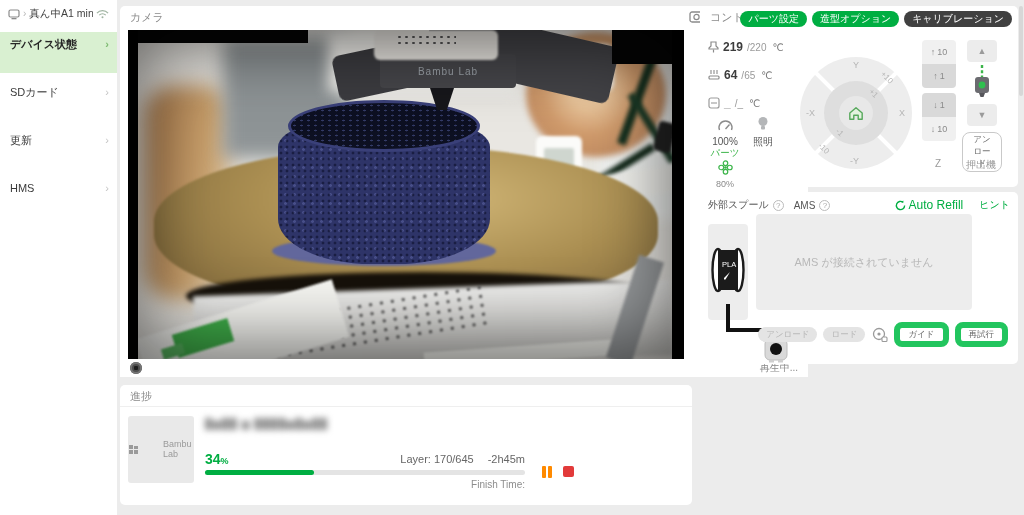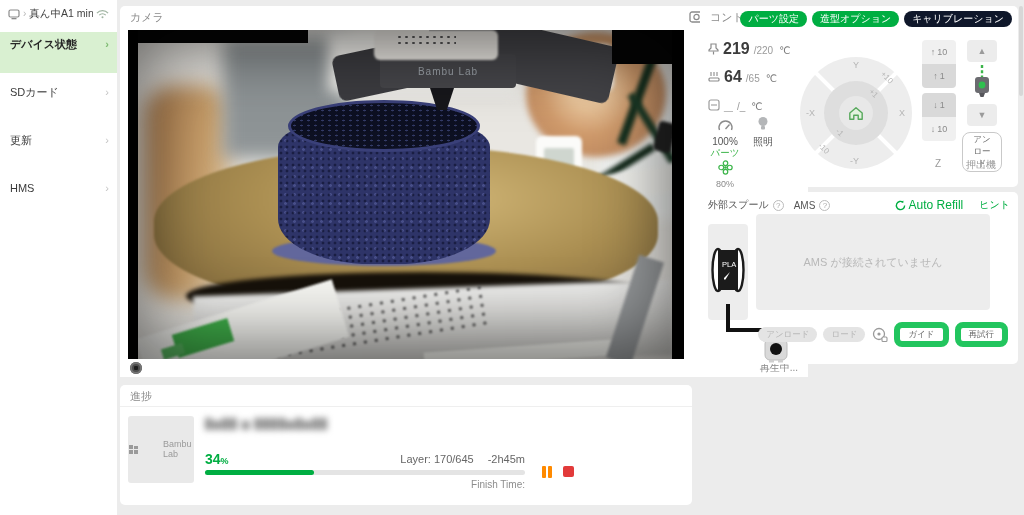--- a/index.html
+++ b/index.html
@@ -96,24 +96,24 @@
   .pp-btn { position:absolute; left:419px; top:80px; width:16px; height:14px; cursor:pointer; }
   .pp-btn i { position:absolute; top:1px; width:3.5px; height:12px; background:#ff8a00; border-radius:1px; }
   .pp-btn i:first-child { left:3px; } .pp-btn i:last-child { left:9px; }
   .stop-btn { position:absolute; left:443px; top:81px; width:11px; height:11px; background:#e23a3a; border-radius:2px; cursor:pointer; }
 
   
   #control-card { left:700px; top:6px; width:318px; height:181px; }
   .ctl-btns { position:absolute; right:6px; top:5px; display:flex; gap:5px; }
   .pill { font-size:10px; line-height:16px; padding:0 8px; border-radius:9px; color:#fff; cursor:pointer; white-space:nowrap; }
   .pill.green { background:#00ae42; }
-  .pill.orange { background:#0f172a; }
+  .pill.orange { background:#404040; }
   .temp-row { position:absolute; left:8px; display:flex; align-items:baseline; gap:4px; }
   .temp-row svg { align-self:center; }
-  .temp-cur { font-size:16px; font-weight:bold; color:#3c3c3c;text-align:right; }
+  .temp-cur { font-size:12px; font-weight:bold; color:#3c3c3c;text-align:right; }
   .temp-tgt { font-size:10px; color:#9a9a9a; }
   .temp-deg { font-size:10px; color:#777; margin-left:2px; }
   .fan-label { font-size:10px; color:#555; }
   .green-txt { color:#3cb54a; }
   .pad { position:absolute; left:100px; top:51px; width:112px; height:112px; border-radius:50%; background:#ededed; }
   .pad .ring { position:absolute; left:24px; top:24px; width:64px; height:64px; border-radius:50%; background:#dedede; }
   .pad .div1,.pad .div2 { position:absolute; left:54px; top:-2px; width:4px; height:116px; background:#fff; }
   .pad .div1 { transform:rotate(45deg);} .pad .div2 { transform:rotate(-45deg);}
   .pad .hub { position:absolute; left:39px; top:39px; width:34px; height:34px; border-radius:50%; background:#e8e8e8; display:flex; align-items:center; justify-content:center; cursor:pointer; }
   .pad-lbl { position:absolute; font-size:9px; color:#b5b5b5; }
@@ -128,21 +128,21 @@
   .exbtn { width:30px; height:22px; margin:0 auto; background:#ececec; border-radius:4px; color:#9a9a9a; font-size:9px; line-height:22px; cursor:pointer; }
   .unload-pill { display:inline-block; margin-top:6px; font-size:8.5px; color:#666; border:1px solid #c9c9c9; border-radius:8px; padding:1px 7px; background:#fff; cursor:pointer; }
 
   
   #ams-card { left:700px; top:192px; width:318px; height:172px; }
   .ams-head { position:absolute; left:8px; top:6px; right:8px; display:flex; align-items:center; font-size:10px; color:#555; gap:4px; }
   .qmark { display:inline-flex; width:11px; height:11px; border:1px solid #bbb; border-radius:50%; color:#aaa; font-size:8px; align-items:center; justify-content:center; cursor:pointer; }
   .refill { margin-left:auto; display:flex; align-items:center; gap:3px; color:#00ae42; font-size:12px; cursor:pointer; }
   .hint { color:#00ae42; font-size:10px; margin-left:12px; cursor:pointer; }
   .spool-slot { position:absolute; left:8px; top:32px; width:40px; height:96px; background:#ededed; border-radius:4px; display:flex; align-items:center; justify-content:center; cursor:pointer; }
-  .ams-box { position:absolute; left:56px; top:22px; width:234px; height:96px; background:#ededed; border-radius:4px; display:flex; align-items:center; justify-content:center; }
+  .ams-box { position:absolute; left:56px; top:22px; width:216px; height:96px; background:#ededed; border-radius:4px; display:flex; align-items:center; justify-content:center; }
   .ams-box span { font-size:11px; color:#b8b8b8; }
   .tube-v1 { position:absolute; left:26px; top:112px; width:4px; height:28px; background:#111; }
   .tube-h { position:absolute; left:26px; top:136px; width:52px; height:4px; background:#111; border-radius:0 0 0 4px; }
   .tube-v2 { position:absolute; left:74px; top:136px; width:4px; height:10px; background:#111; }
   .ams-ext { position:absolute; left:62px; top:143px; }
   .ams-btns { position:absolute; right:10px; top:130px; display:flex; align-items:center; gap:6px; }
   .gpill { font-size:8.5px; line-height:15px; padding:0 8px; border-radius:8px; background:#e4e4e4; color:#b5b5b5; white-space:nowrap; }
   .wpill { font-size:8.5px; line-height:13px; padding:0 8px; border-radius:8px; background:#fff; border:6px solid #22c55e; color:#666; cursor:pointer; white-space:nowrap; }
 
   

